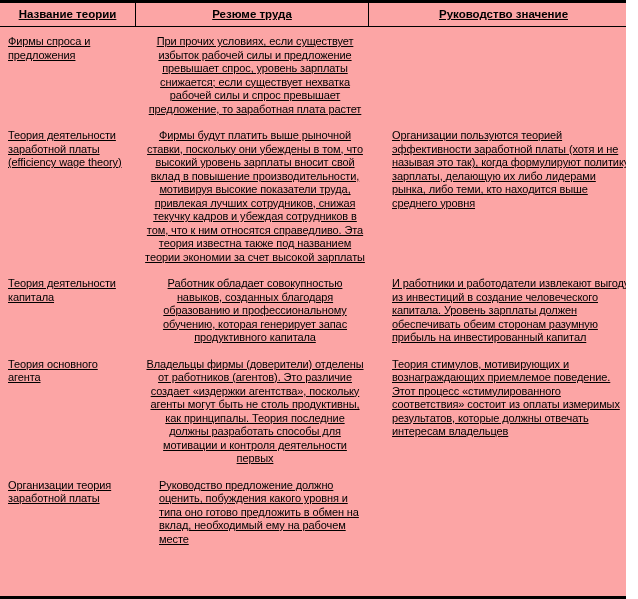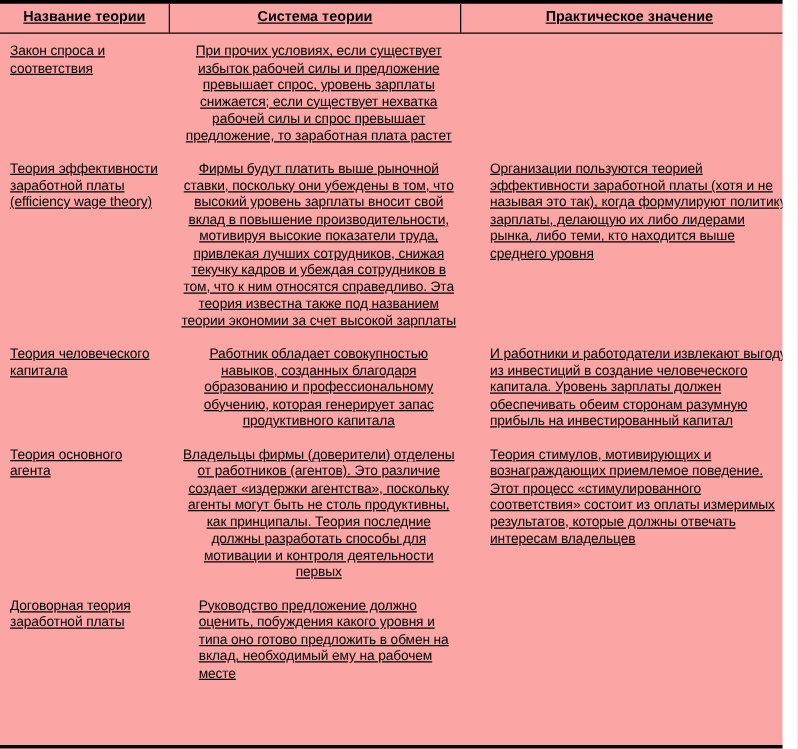--- a/index.html
+++ b/index.html
@@ -72,49 +72,49 @@
     }
   </style>
 </head>
 <body>
 
 <div class="page">
   <div class="theory-table">
 
     <div class="thead">
       <div class="th">Название теории</div>
-      <div class="th">Система теории</div>
-      <div class="th">Практическое значение</div>
+      <div class="th">Резюме труда</div>
+      <div class="th">Руководство значение</div>
     </div>
 
     <div class="tbody">
 
       <div class="tr">
-        <div class="td name">Закон спроса и соответствия</div>
+        <div class="td name">Фирмы спроса и предложения</div>
         <div class="td summary">При прочих условиях, если существует избыток рабочей силы и предложение превышает спрос, уровень зарплаты снижается; если существует нехватка рабочей силы и спрос превышает предложение, то заработная плата растет</div>
       </div>
 
       <div class="tr">
-        <div class="td name">Теория эффективности заработной платы (efficiency wage theory)</div>
+        <div class="td name">Теория деятельности заработной платы (efficiency wage theory)</div>
         <div class="td summary">Фирмы будут платить выше рыночной ставки, поскольку они убеждены в том, что высокий уровень зарплаты вносит свой вклад в повышение производительности, мотивируя высокие показатели труда, привлекая лучших сотрудников, снижая текучку кадров и убеждая сотрудников в том, что к ним относятся справедливо. Эта теория известна также под названием теории экономии за счет высокой зарплаты</div>
         <div class="td practical">Организации пользуются теорией эффективности заработной платы (хотя и не называя это так), когда формулируют политику зарплаты, делающую их либо лидерами рынка, либо теми, кто находится выше среднего уровня</div>
       </div>
 
       <div class="tr">
-        <div class="td name">Теория человеческого капитала</div>
+        <div class="td name">Теория деятельности капитала</div>
         <div class="td summary">Работник обладает совокупностью навыков, созданных благодаря образованию и профессиональному обучению, которая генерирует запас продуктивного капитала</div>
         <div class="td practical">И работники и работодатели извлекают выгоду из инвестиций в создание человеческого капитала. Уровень зарплаты должен обеспечивать обеим сторонам разумную прибыль на инвестированный капитал</div>
       </div>
 
       <div class="tr">
         <div class="td name">Теория основного агента</div>
         <div class="td summary">Владельцы фирмы (доверители) отделены от работников (агентов). Это различие создает «издержки агентства», поскольку агенты могут быть не столь продуктивны, как принципалы. Теория последние должны разработать способы для мотивации и контроля деятельности первых</div>
         <div class="td practical">Теория стимулов, мотивирующих и вознаграждающих приемлемое поведение. Этот процесс «стимулированного соответствия» состоит из оплаты измеримых результатов, которые должны отвечать интересам владельцев</div>
       </div>
 
       <div class="tr">
-        <div class="td name">Договорная теория заработной платы</div>
+        <div class="td name">Организации теория заработной платы</div>
         <div class="td practical">Руководство предложение должно оценить, побуждения какого уровня и типа оно готово предложить в обмен на вклад, необходимый ему на рабочем месте</div>
       </div>
 
     </div>
   </div>
 </div>
 
 </body></html>

